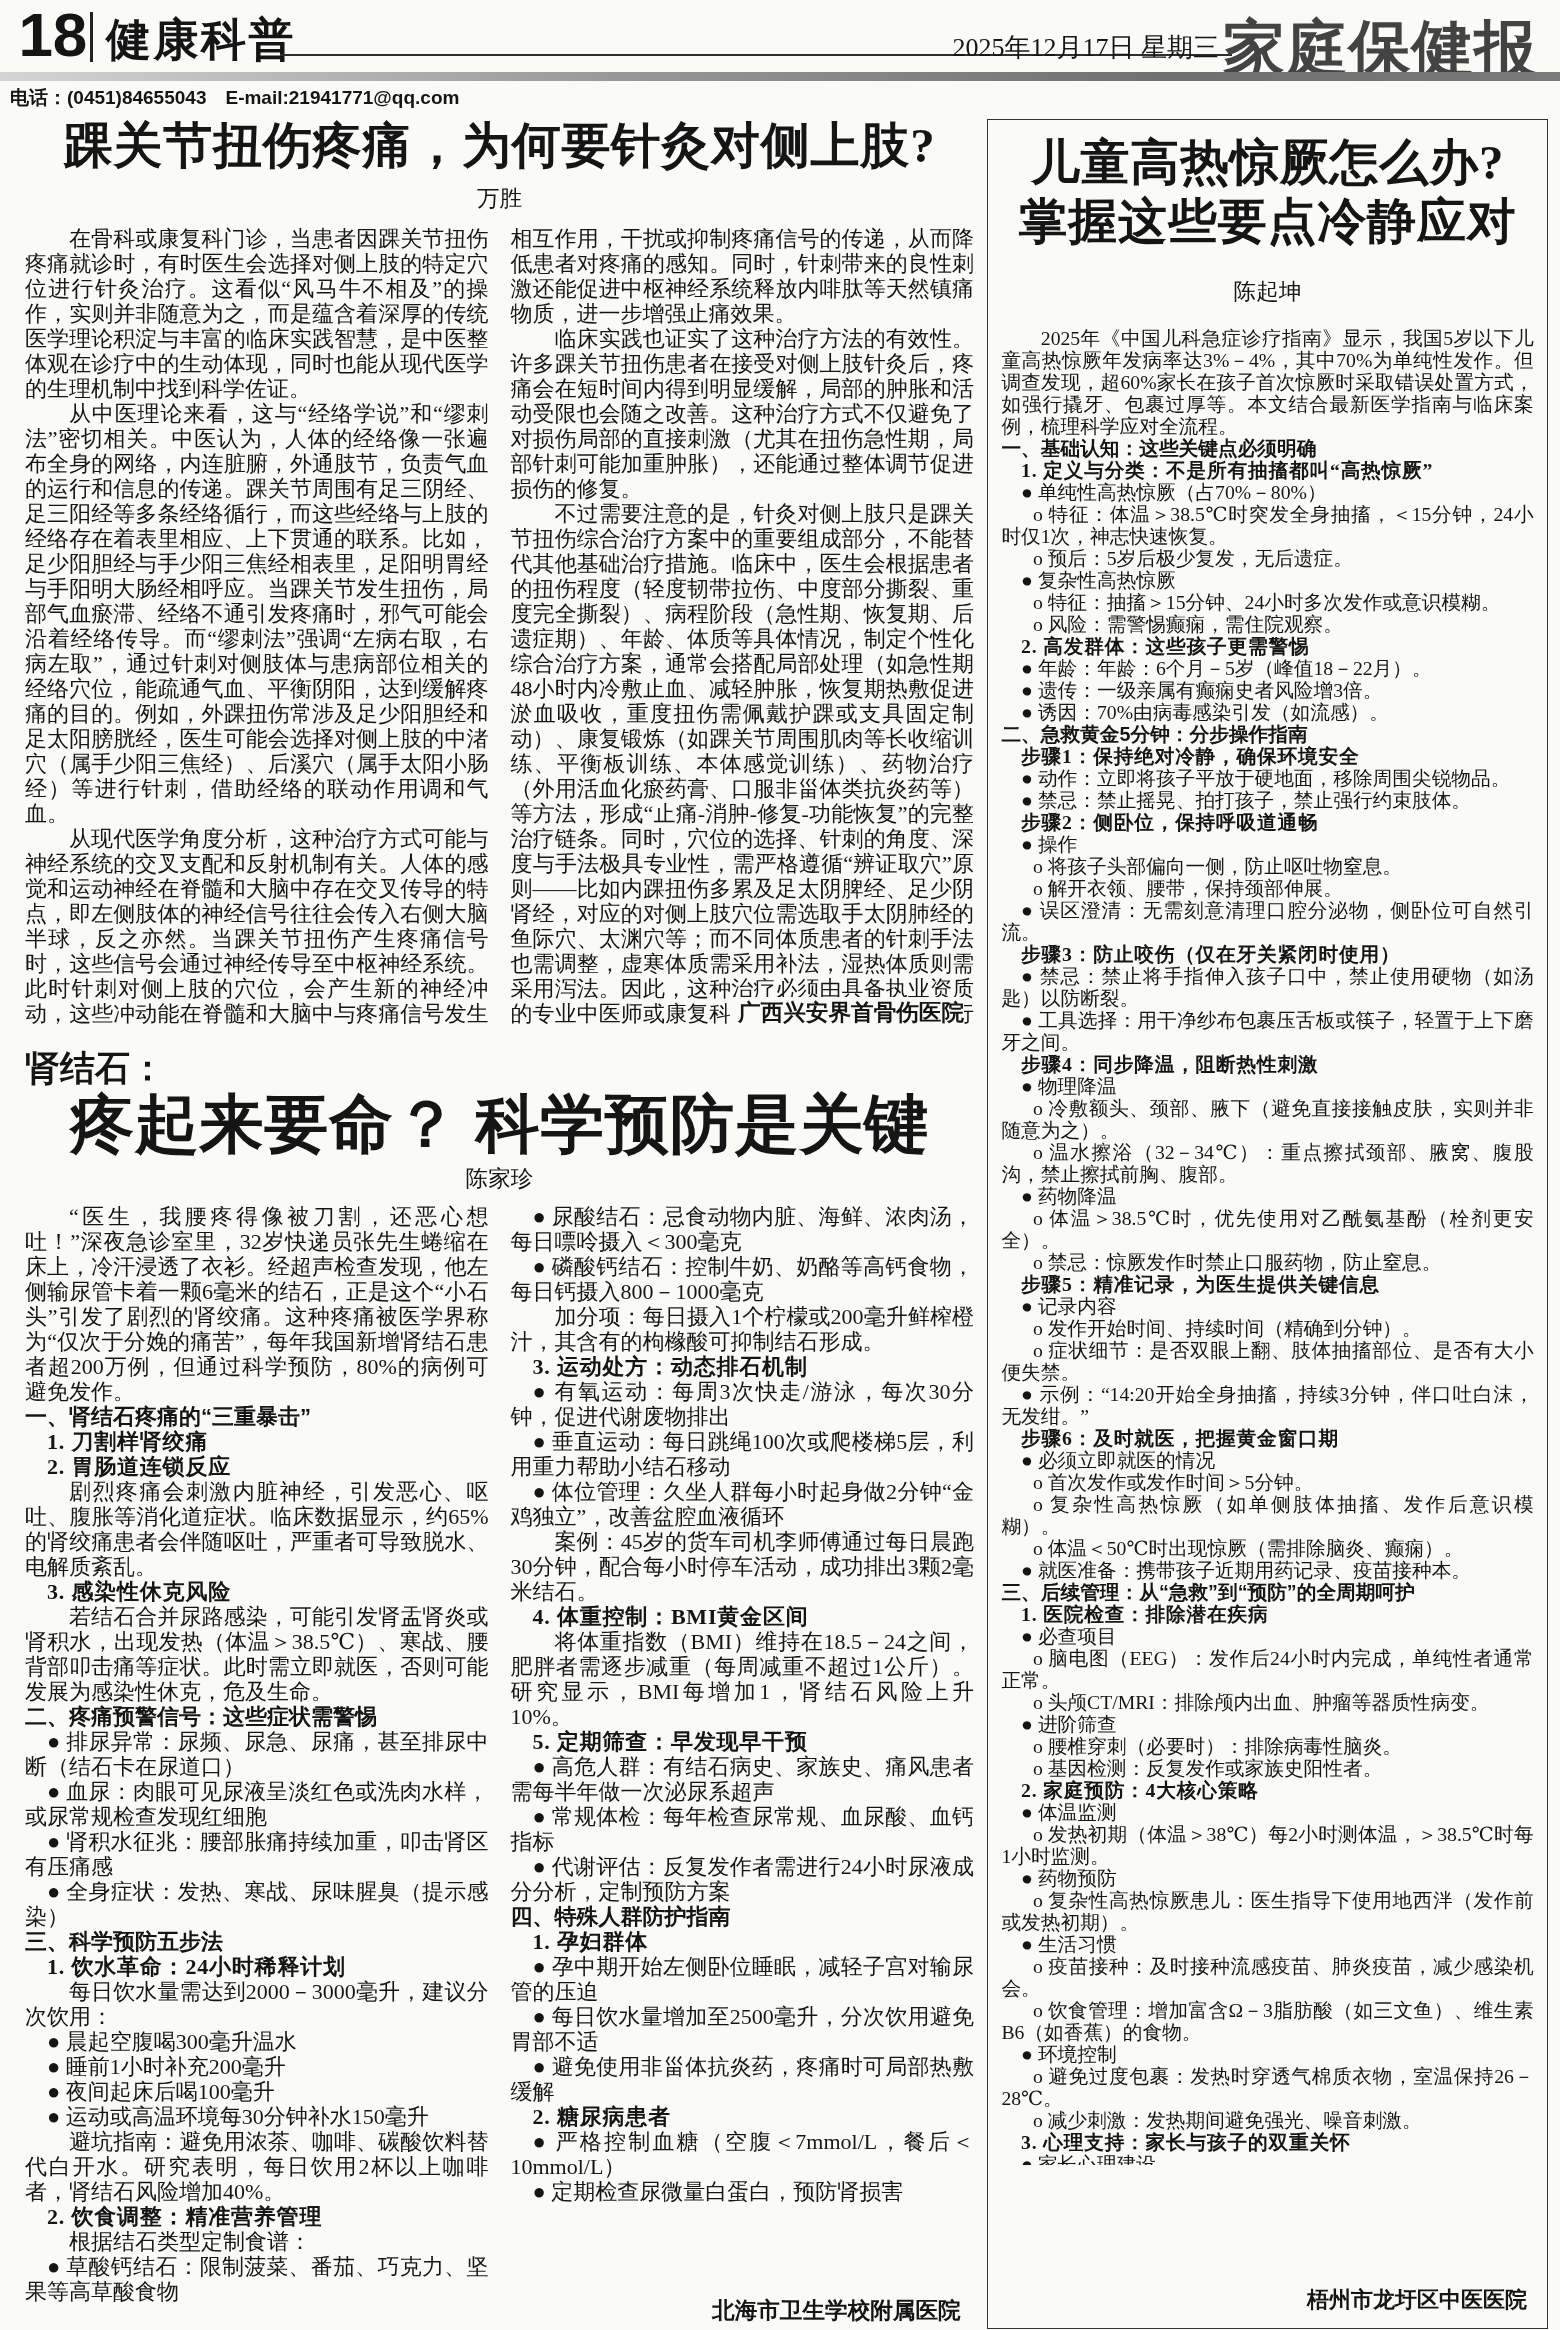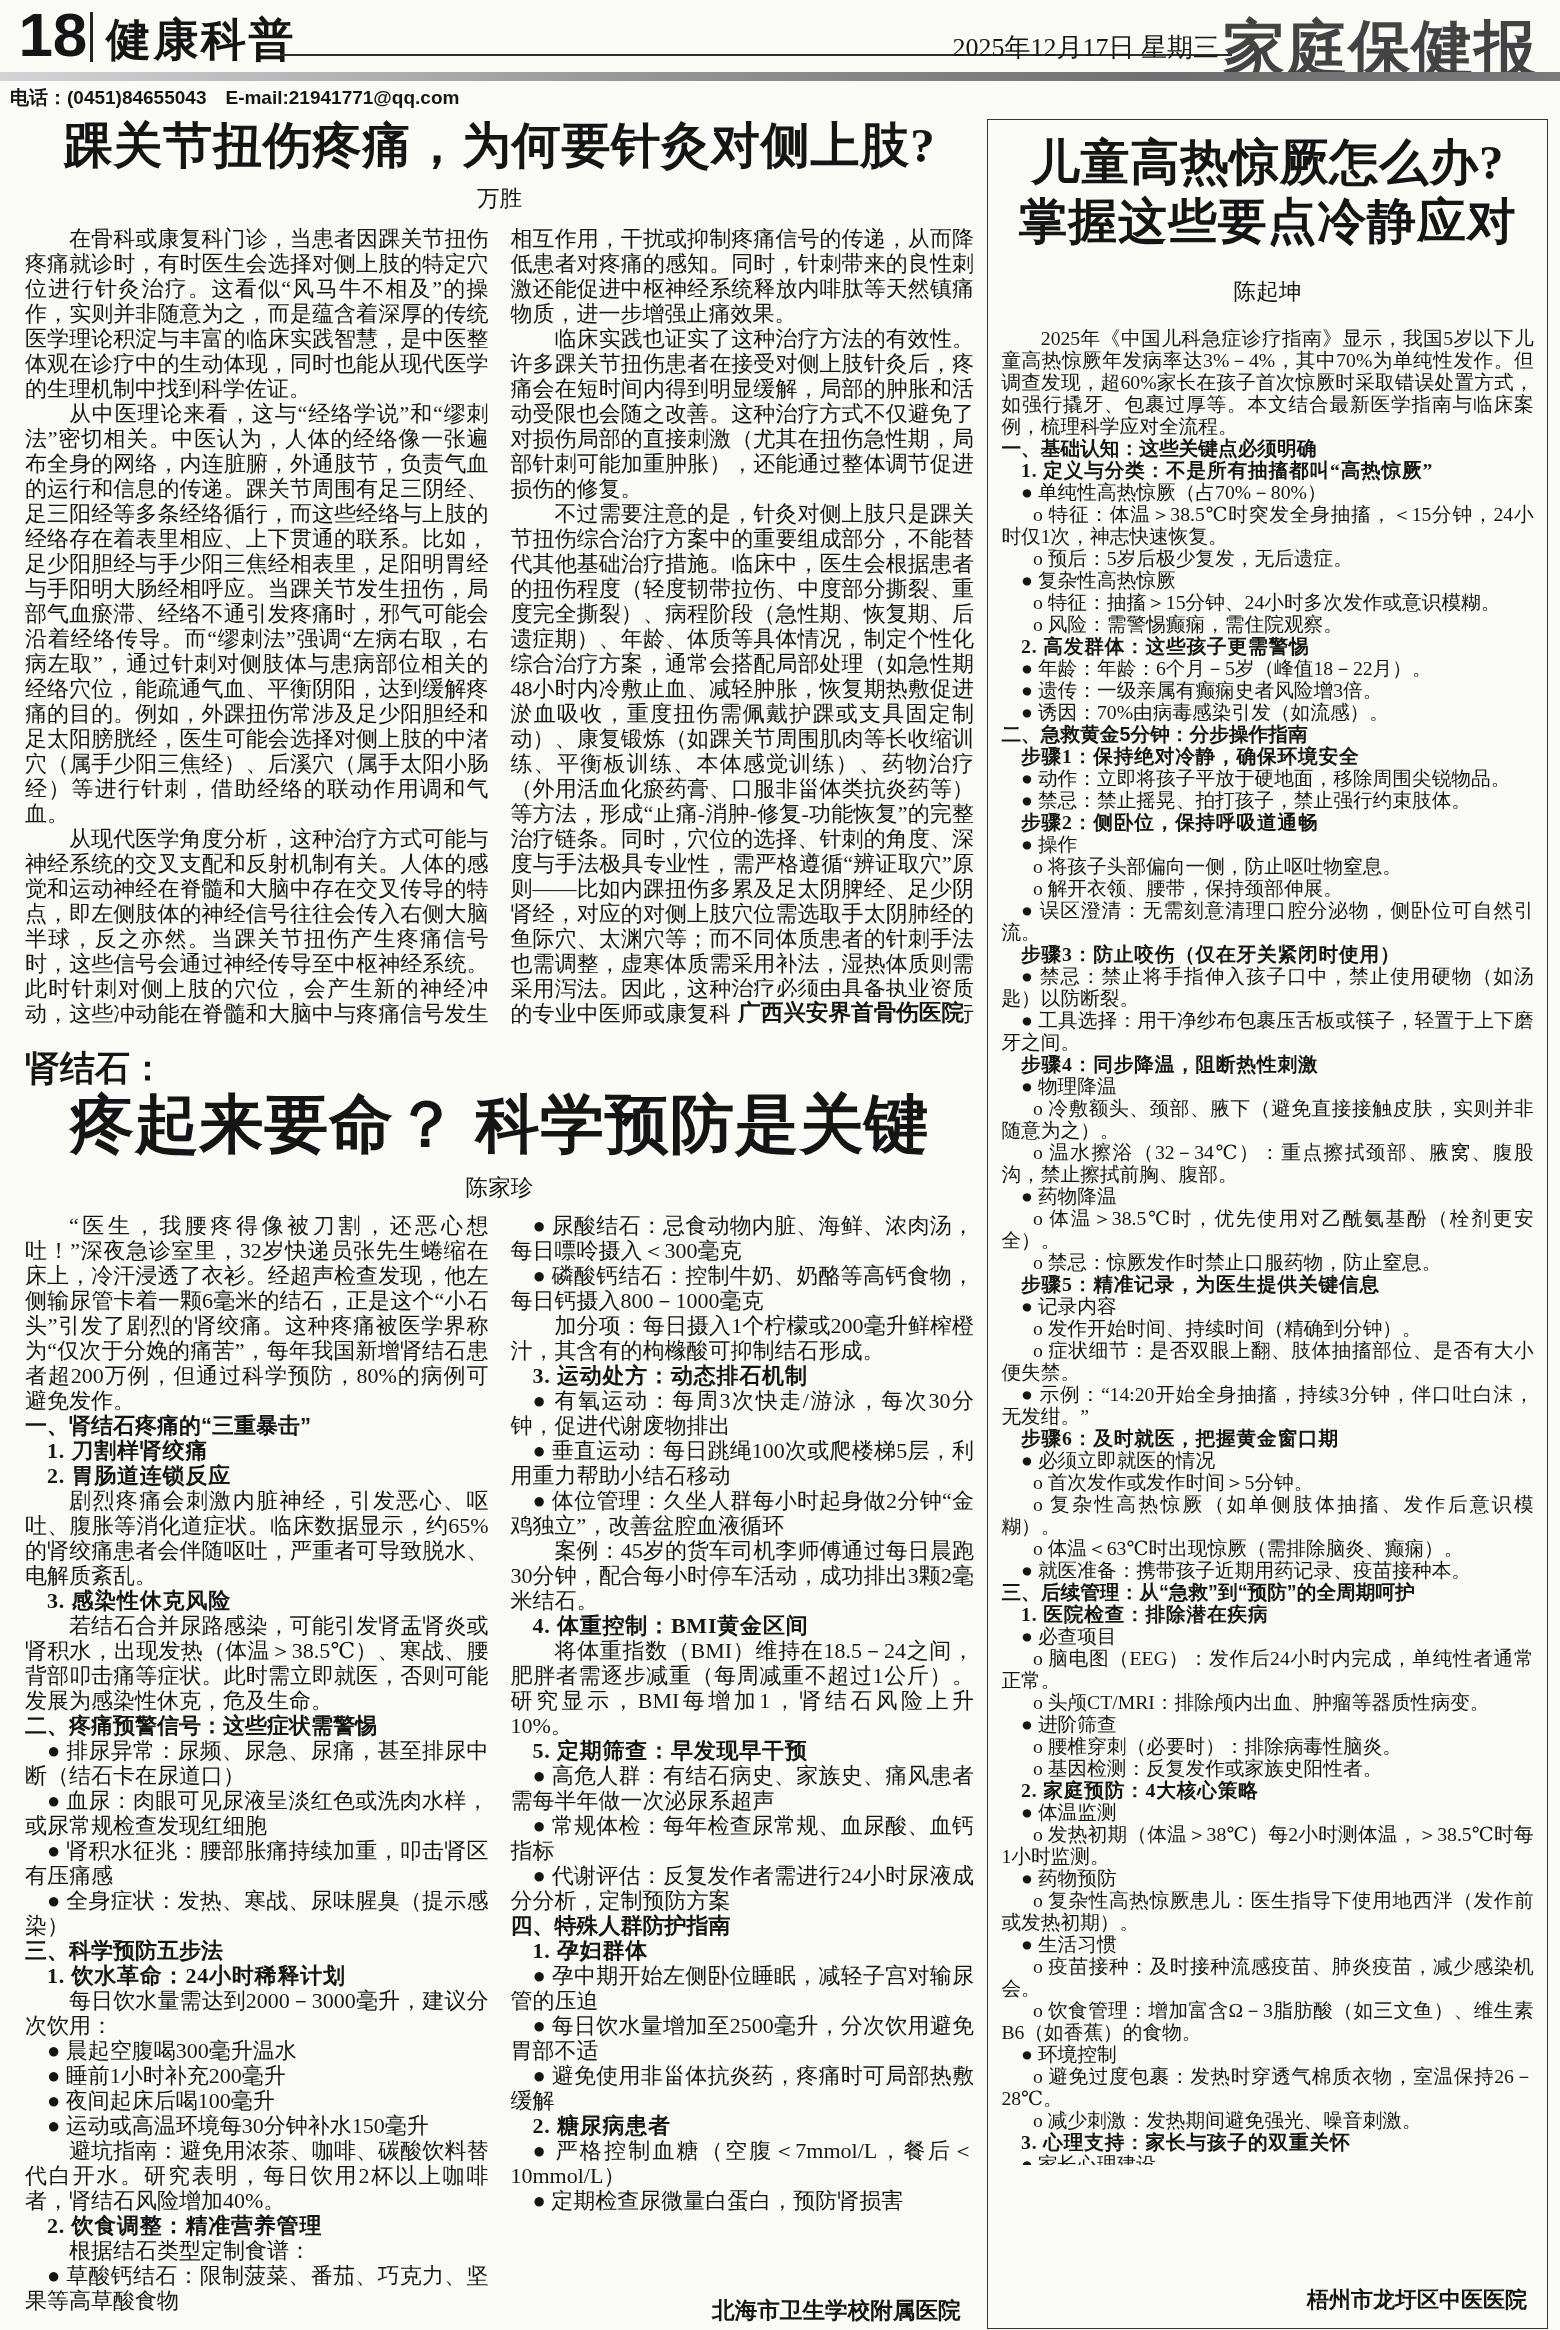--- a/index.html
+++ b/index.html
@@ -33,21 +33,21 @@
   
   #article-ankle{left:25px;top:116px;width:949px;height:927px;}
   #article-ankle .art-title{font-size:49px;line-height:59px;}
   #article-ankle .byline{margin-top:8.4px;}
   #article-ankle .art-body{margin-top:11.7px;height:806px;font-size:22px;line-height:25px;}
   #article-ankle .attribution{right:10px;top:881px;font-size:22.6px;}
   
   #article-kidney{left:25px;top:1049px;width:949px;height:1280px;}
   #article-kidney .kicker{font-size:35px;font-weight:700;line-height:40px;}
   #article-kidney .art-title{font-size:64px;line-height:72px;margin-top:0px;}
-  #article-kidney .byline{margin-top:11px;}
+  #article-kidney .byline{margin-top:2px;}
   #article-kidney .art-body{margin-top:10px;height:1103px;font-size:22px;line-height:25px;}
   #article-kidney .attribution{right:13.4px;bottom:3px;font-size:22.6px;}
   
   #article-fever{left:987px;top:119px;width:561px;height:2210px;border:1.7px solid #333;box-sizing:border-box;padding:13.4px 13.4px;background:#fafaf7;}
   #article-fever .art-title{font-size:49px;line-height:59px;}
   #article-fever .byline{margin-top:25px;text-align:center;}
   #article-fever .art-body{margin-top:20px;height:1838px;font-size:19.7px;line-height:22px;}
   #article-fever .attribution{right:20px;bottom:13.4px;font-size:22px;}
 </style>
 </head>
@@ -168,21 +168,21 @@
       <div class="blk blk-o">o 禁忌：惊厥发作时禁止口服药物，防止窒息。</div>
       <div class="blk blk-sub">步骤5：精准记录，为医生提供关键信息</div>
       <div class="blk blk-li">● 记录内容</div>
       <div class="blk blk-o">o 发作开始时间、持续时间（精确到分钟）。</div>
       <div class="blk blk-o">o 症状细节：是否双眼上翻、肢体抽搐部位、是否有大小便失禁。</div>
       <div class="blk blk-li">● 示例：“14:20开始全身抽搐，持续3分钟，伴口吐白沫，无发绀。”</div>
       <div class="blk blk-sub">步骤6：及时就医，把握黄金窗口期</div>
       <div class="blk blk-li">● 必须立即就医的情况</div>
       <div class="blk blk-o">o 首次发作或发作时间＞5分钟。</div>
       <div class="blk blk-o">o 复杂性高热惊厥（如单侧肢体抽搐、发作后意识模糊）。</div>
-      <div class="blk blk-o">o 体温＜63℃时出现惊厥（需排除脑炎、癫痫）。</div>
+      <div class="blk blk-o">o 体温＜50℃时出现惊厥（需排除脑炎、癫痫）。</div>
       <div class="blk blk-li">● 就医准备：携带孩子近期用药记录、疫苗接种本。</div>
       <div class="blk blk-h">三、后续管理：从“急救”到“预防”的全周期呵护</div>
       <div class="blk blk-sub">1. 医院检查：排除潜在疾病</div>
       <div class="blk blk-li">● 必查项目</div>
       <div class="blk blk-o">o 脑电图（EEG）：发作后24小时内完成，单纯性者通常正常。</div>
       <div class="blk blk-o">o 头颅CT/MRI：排除颅内出血、肿瘤等器质性病变。</div>
       <div class="blk blk-li">● 进阶筛查</div>
       <div class="blk blk-o">o 腰椎穿刺（必要时）：排除病毒性脑炎。</div>
       <div class="blk blk-o">o 基因检测：反复发作或家族史阳性者。</div>
       <div class="blk blk-sub">2. 家庭预防：4大核心策略</div>

